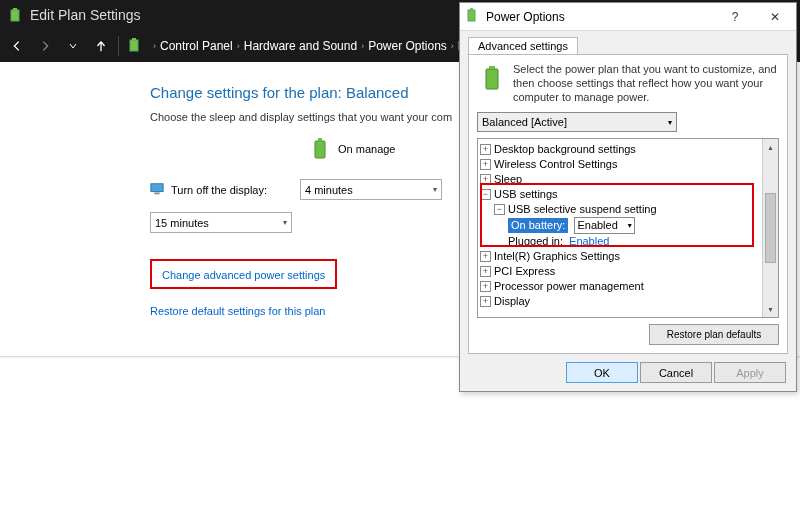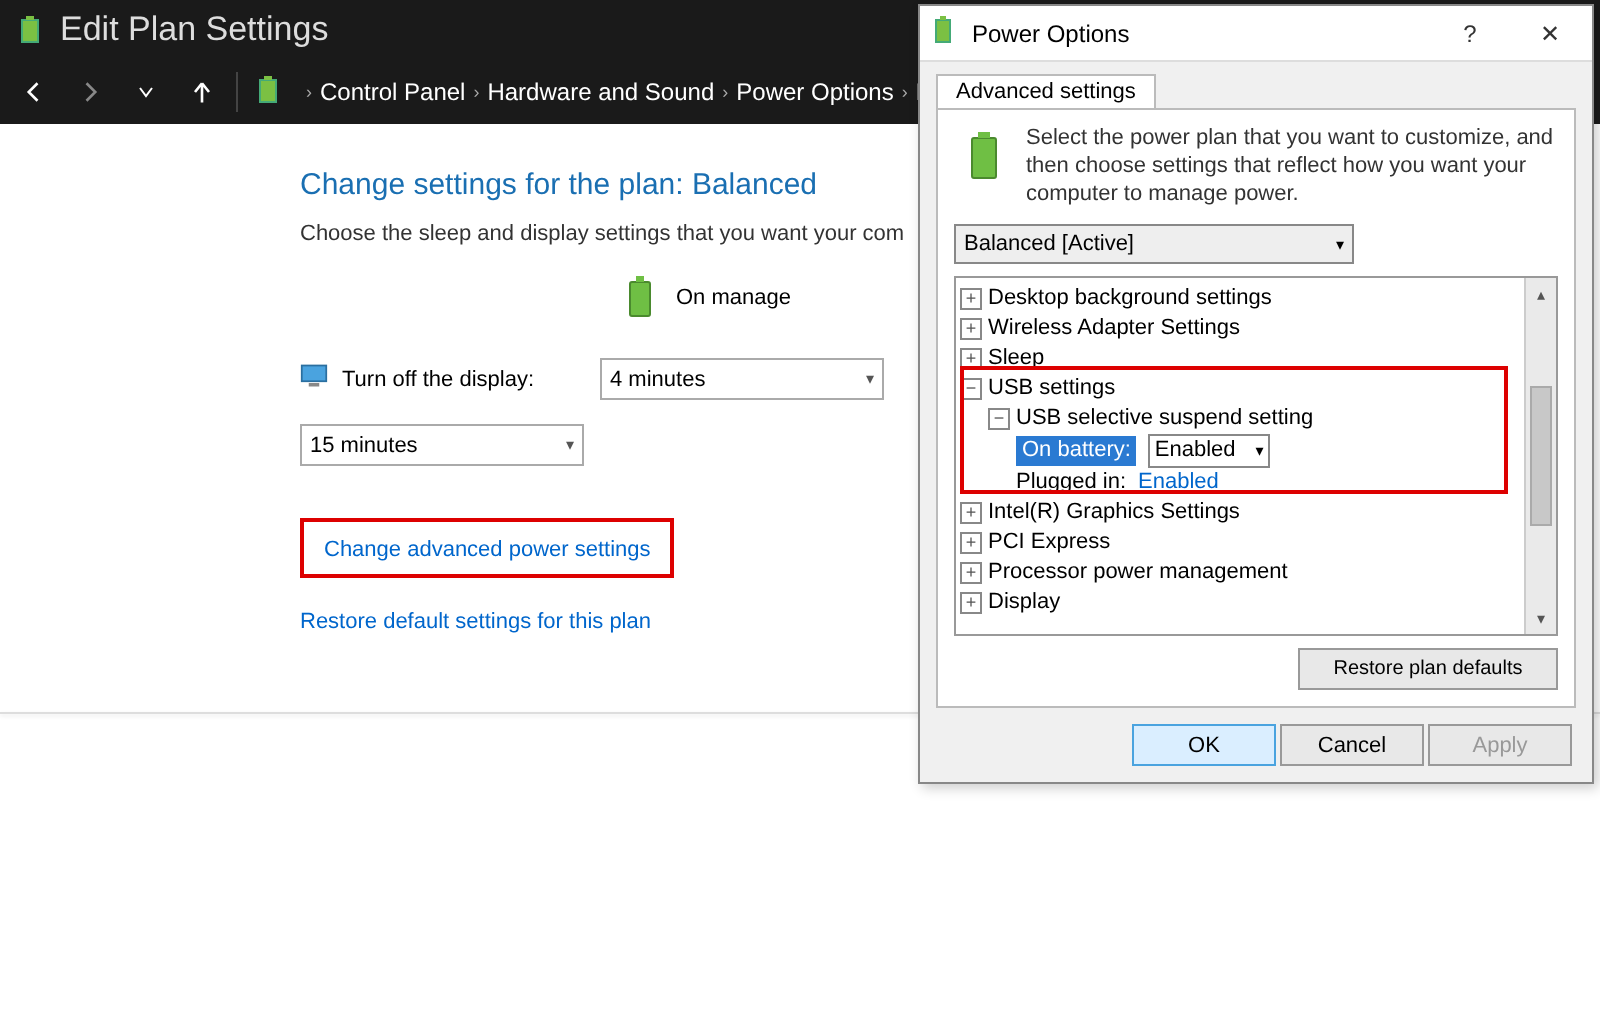--- a/index.html
+++ b/index.html
@@ -1,19 +1,19 @@
 <!DOCTYPE html>
 <html><head>
 <meta charset="utf-8">
 <style>
 * { box-sizing: border-box; margin: 0; padding: 0; font-family: "Segoe UI", Tahoma, sans-serif; }
 body { width: 800px; height: 512px; overflow: hidden; background: #fff; position: relative; }
 
 
-.titlebar { position: absolute; top: 0; left: 0; width: 800px; height: 30px; background: #1a1a1a; color: #ddd; display: flex; align-items: center; font-size: 17px; padding-left: 8px; gap: 6px; }
+.titlebar { position: absolute; top: 0; left: 0; width: 800px; height: 30px; background: #1a1a1a; color: #ddd; display: flex; align-items: center; font-size: 14px; padding-left: 8px; gap: 6px; }
 .titlebar .ico { width: 16px; height: 16px; display: inline-block; }
 
 
 .toolbar { position: absolute; top: 30px; left: 0; width: 800px; height: 32px; background: #1a1a1a; color: #fff; display: flex; align-items: center; font-size: 12px; padding: 0 6px; gap: 6px; }
 .nav-btn { width: 22px; height: 22px; display: flex; align-items: center; justify-content: center; color: #fff; }
 .breadcrumb { display: flex; align-items: center; gap: 4px; margin-left: 4px; }
 .crumb { display: flex; align-items: center; gap: 4px; }
 .chev { color: #aaa; font-size: 9px; }
 
 
@@ -186,21 +186,21 @@
         <span style="font-size:8px">▾</span>
       </div>
       <div class="tree-wrap">
         <div class="tree">
           <div class="tree-item">
               <span class="exp">+</span>
               <span>Desktop background settings</span>
             </div>
           <div class="tree-item">
               <span class="exp">+</span>
-              <span>Wireless Adapter Settings</span>
+              <span>Wireless Control Settings</span>
             </div>
           <div class="tree-item">
               <span class="exp">+</span>
               <span>Sleep</span>
             </div>
           <div class="tree-item">
               <span class="exp">−</span>
               <span>USB settings</span>
             </div>
           <div class="tree-item ind1">

